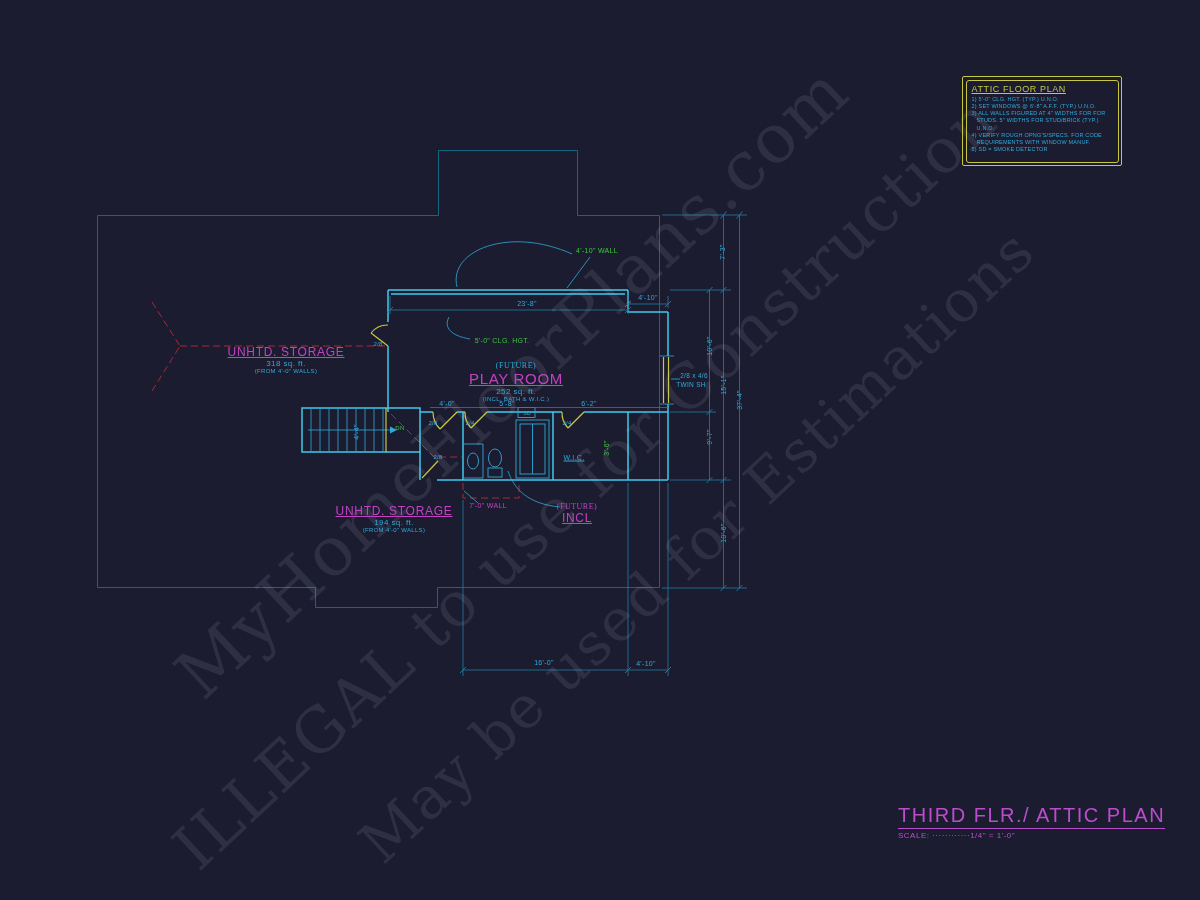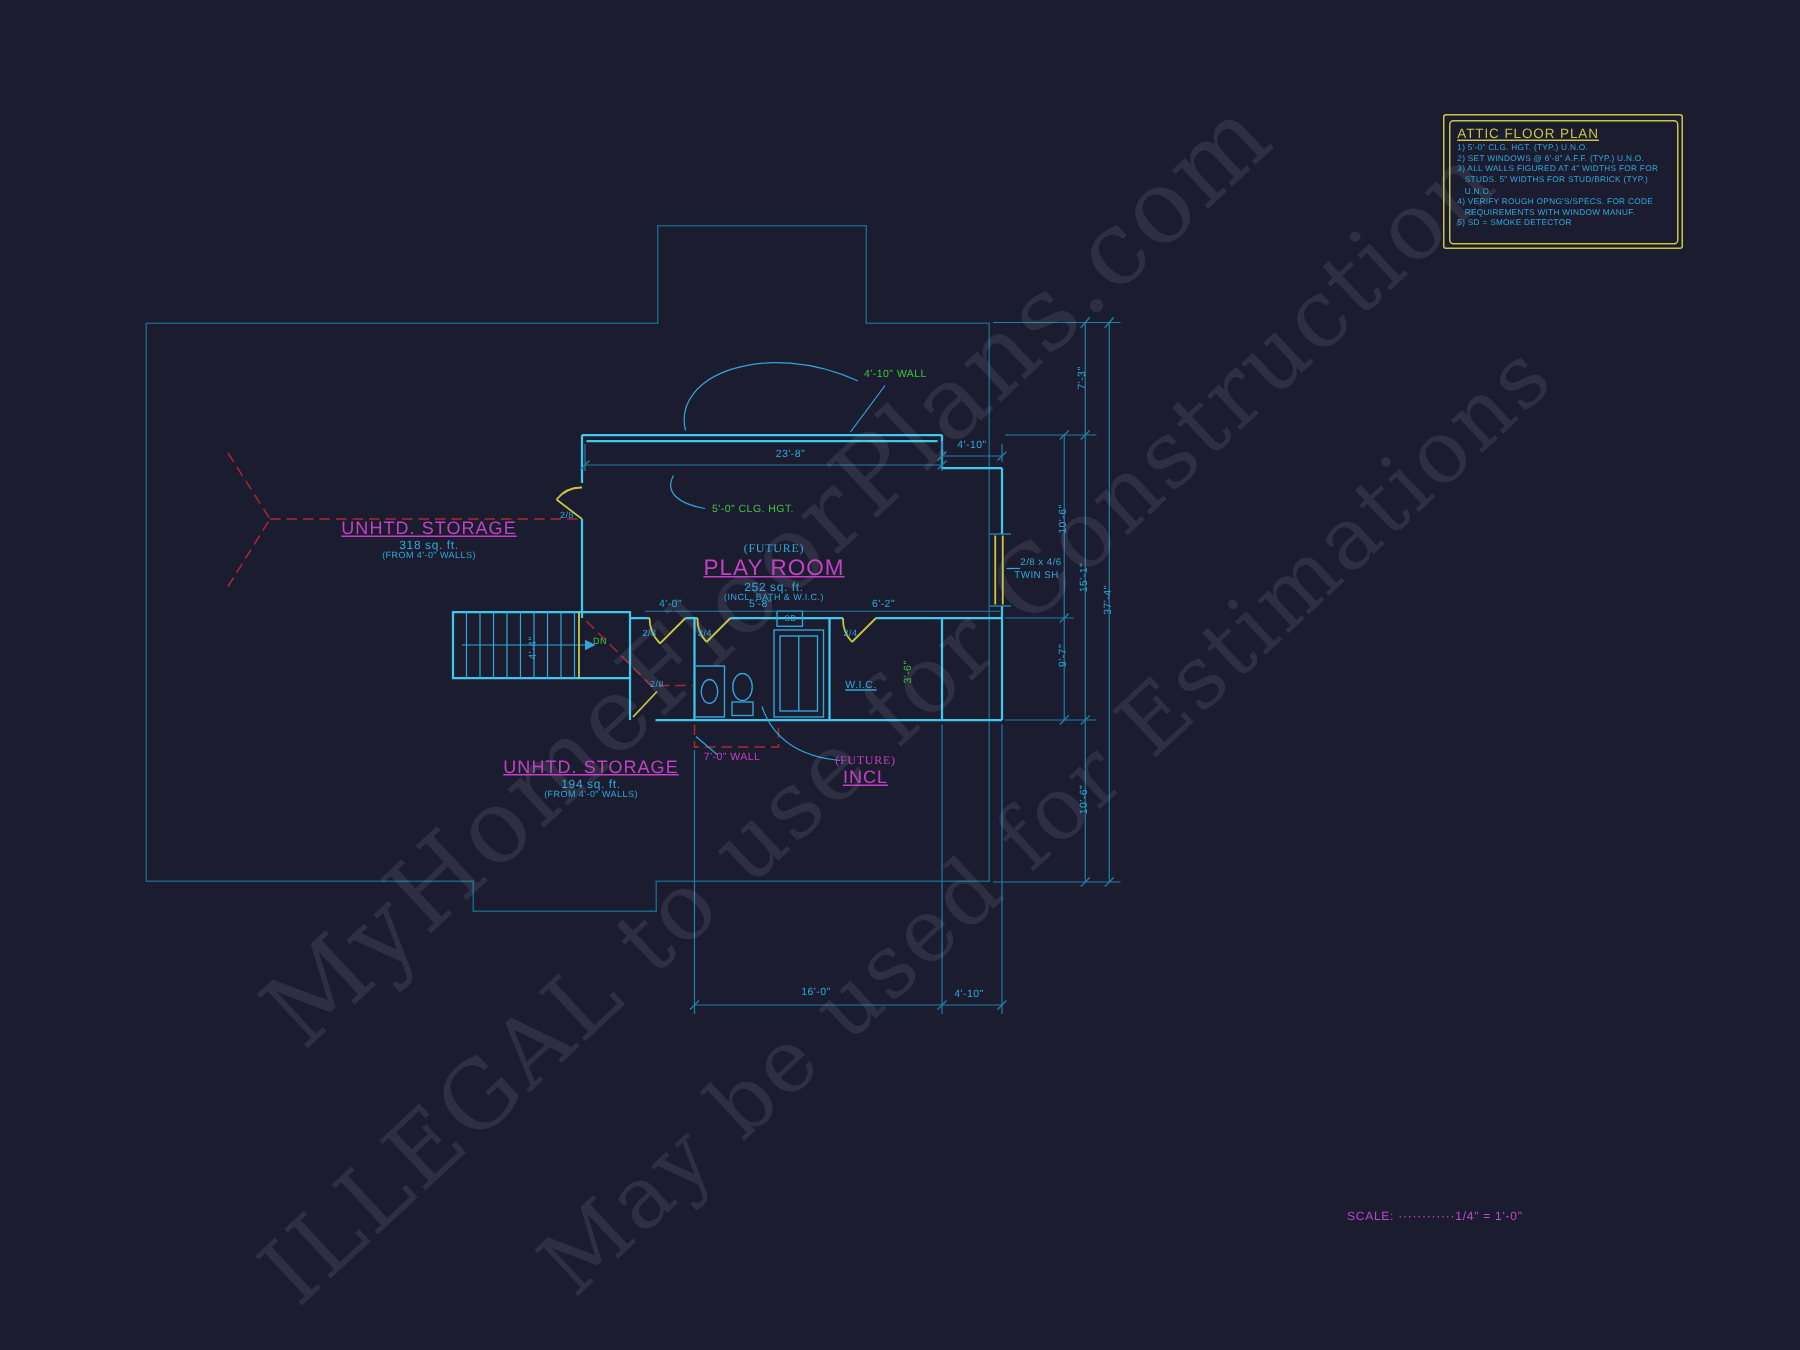--- a/index.html
+++ b/index.html
@@ -203,16 +203,17 @@
           <div class="note">1) 5'-0" CLG. HGT. (TYP.) U.N.O.</div>
           <div class="note">2) SET WINDOWS @ 6'-8" A.F.F. (TYP.) U.N.O.</div>
           <div class="note">3) ALL WALLS FIGURED AT 4" WIDTHS FOR FOR STUDS. 5" WIDTHS FOR STUD/BRICK (TYP.) U.N.O.</div>
           <div class="note">4) VERIFY ROUGH OPNG'S/SPECS. FOR CODE REQUIREMENTS WITH WINDOW MANUF.</div>
           <div class="note">5) SD = SMOKE DETECTOR</div>
         </div>
     </div>
   </div>
 
   <div class="drawing-title">
+    <div class="dt-main">THIRD FLR./ ATTIC PLAN</div>
     <div class="dt-scale">SCALE: ············1/4" = 1'-0"</div>
   </div>
 
 </div>
 
 </body></html>

